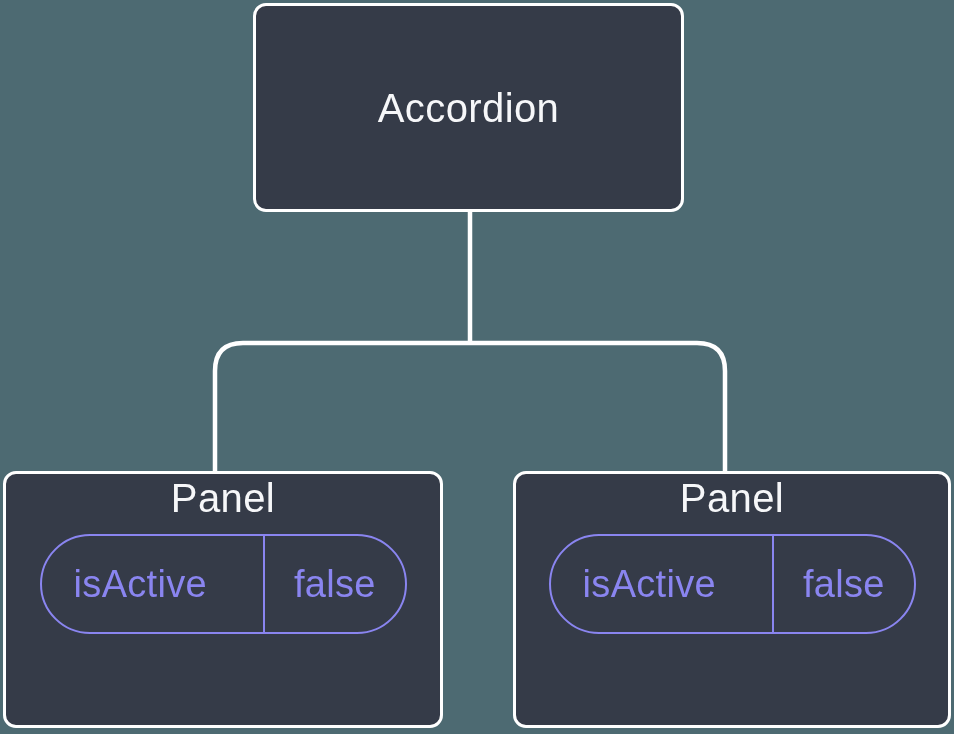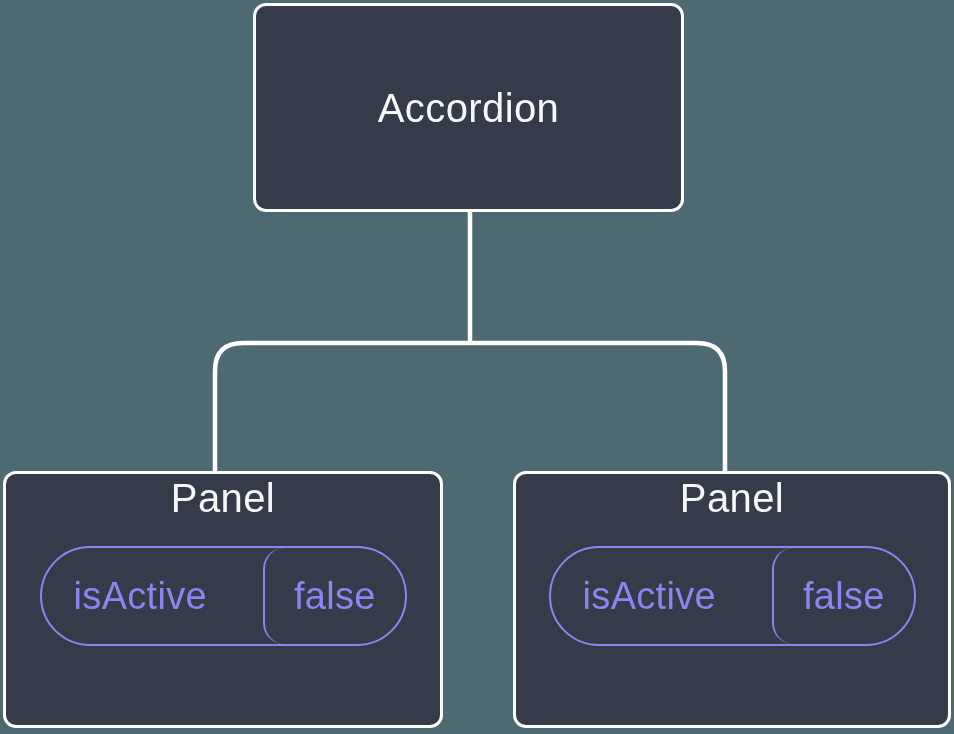--- a/index.html
+++ b/index.html
@@ -58,42 +58,41 @@
     color: var(--node-text);
     font-size: 40px;
     line-height: 48px;
     font-weight: 500;
     letter-spacing: 0.4px;
   }
   .node-panel-left .node-label,
   .node-panel-right .node-label {
   }
   .prop-pill {
-    margin-top: 24px;
+    margin-top: 12px;
     width: 367px; height: 100px;
     border: 2px solid var(--accent);
     border-radius: 50px;
     display: flex;
     align-items: stretch;
     overflow: hidden;
     gap: 24px;
   }
   .prop-cell {
     display: flex;
     align-items: center;
     justify-content: center;
     color: var(--accent);
     font-size: 38px;
     letter-spacing: 0.3px;
   }
   .prop-name-cell { width: 58.3%; }
   .prop-value-cell {
     width: 41.7%;
     border-left: 2px solid var(--accent);
-    border-radius: 21px;
   }
 </style>
 </head>
 <body>
 
 <div class="stage">
 
   <svg class="connectors" viewBox="0 0 954 734" aria-hidden="true">
     <path d="M470 210 L470 343"></path>
     <path d="M215 472 L215 371 Q215 343 243 343 L697 343 Q725 343 725 371 L725 472"></path>

